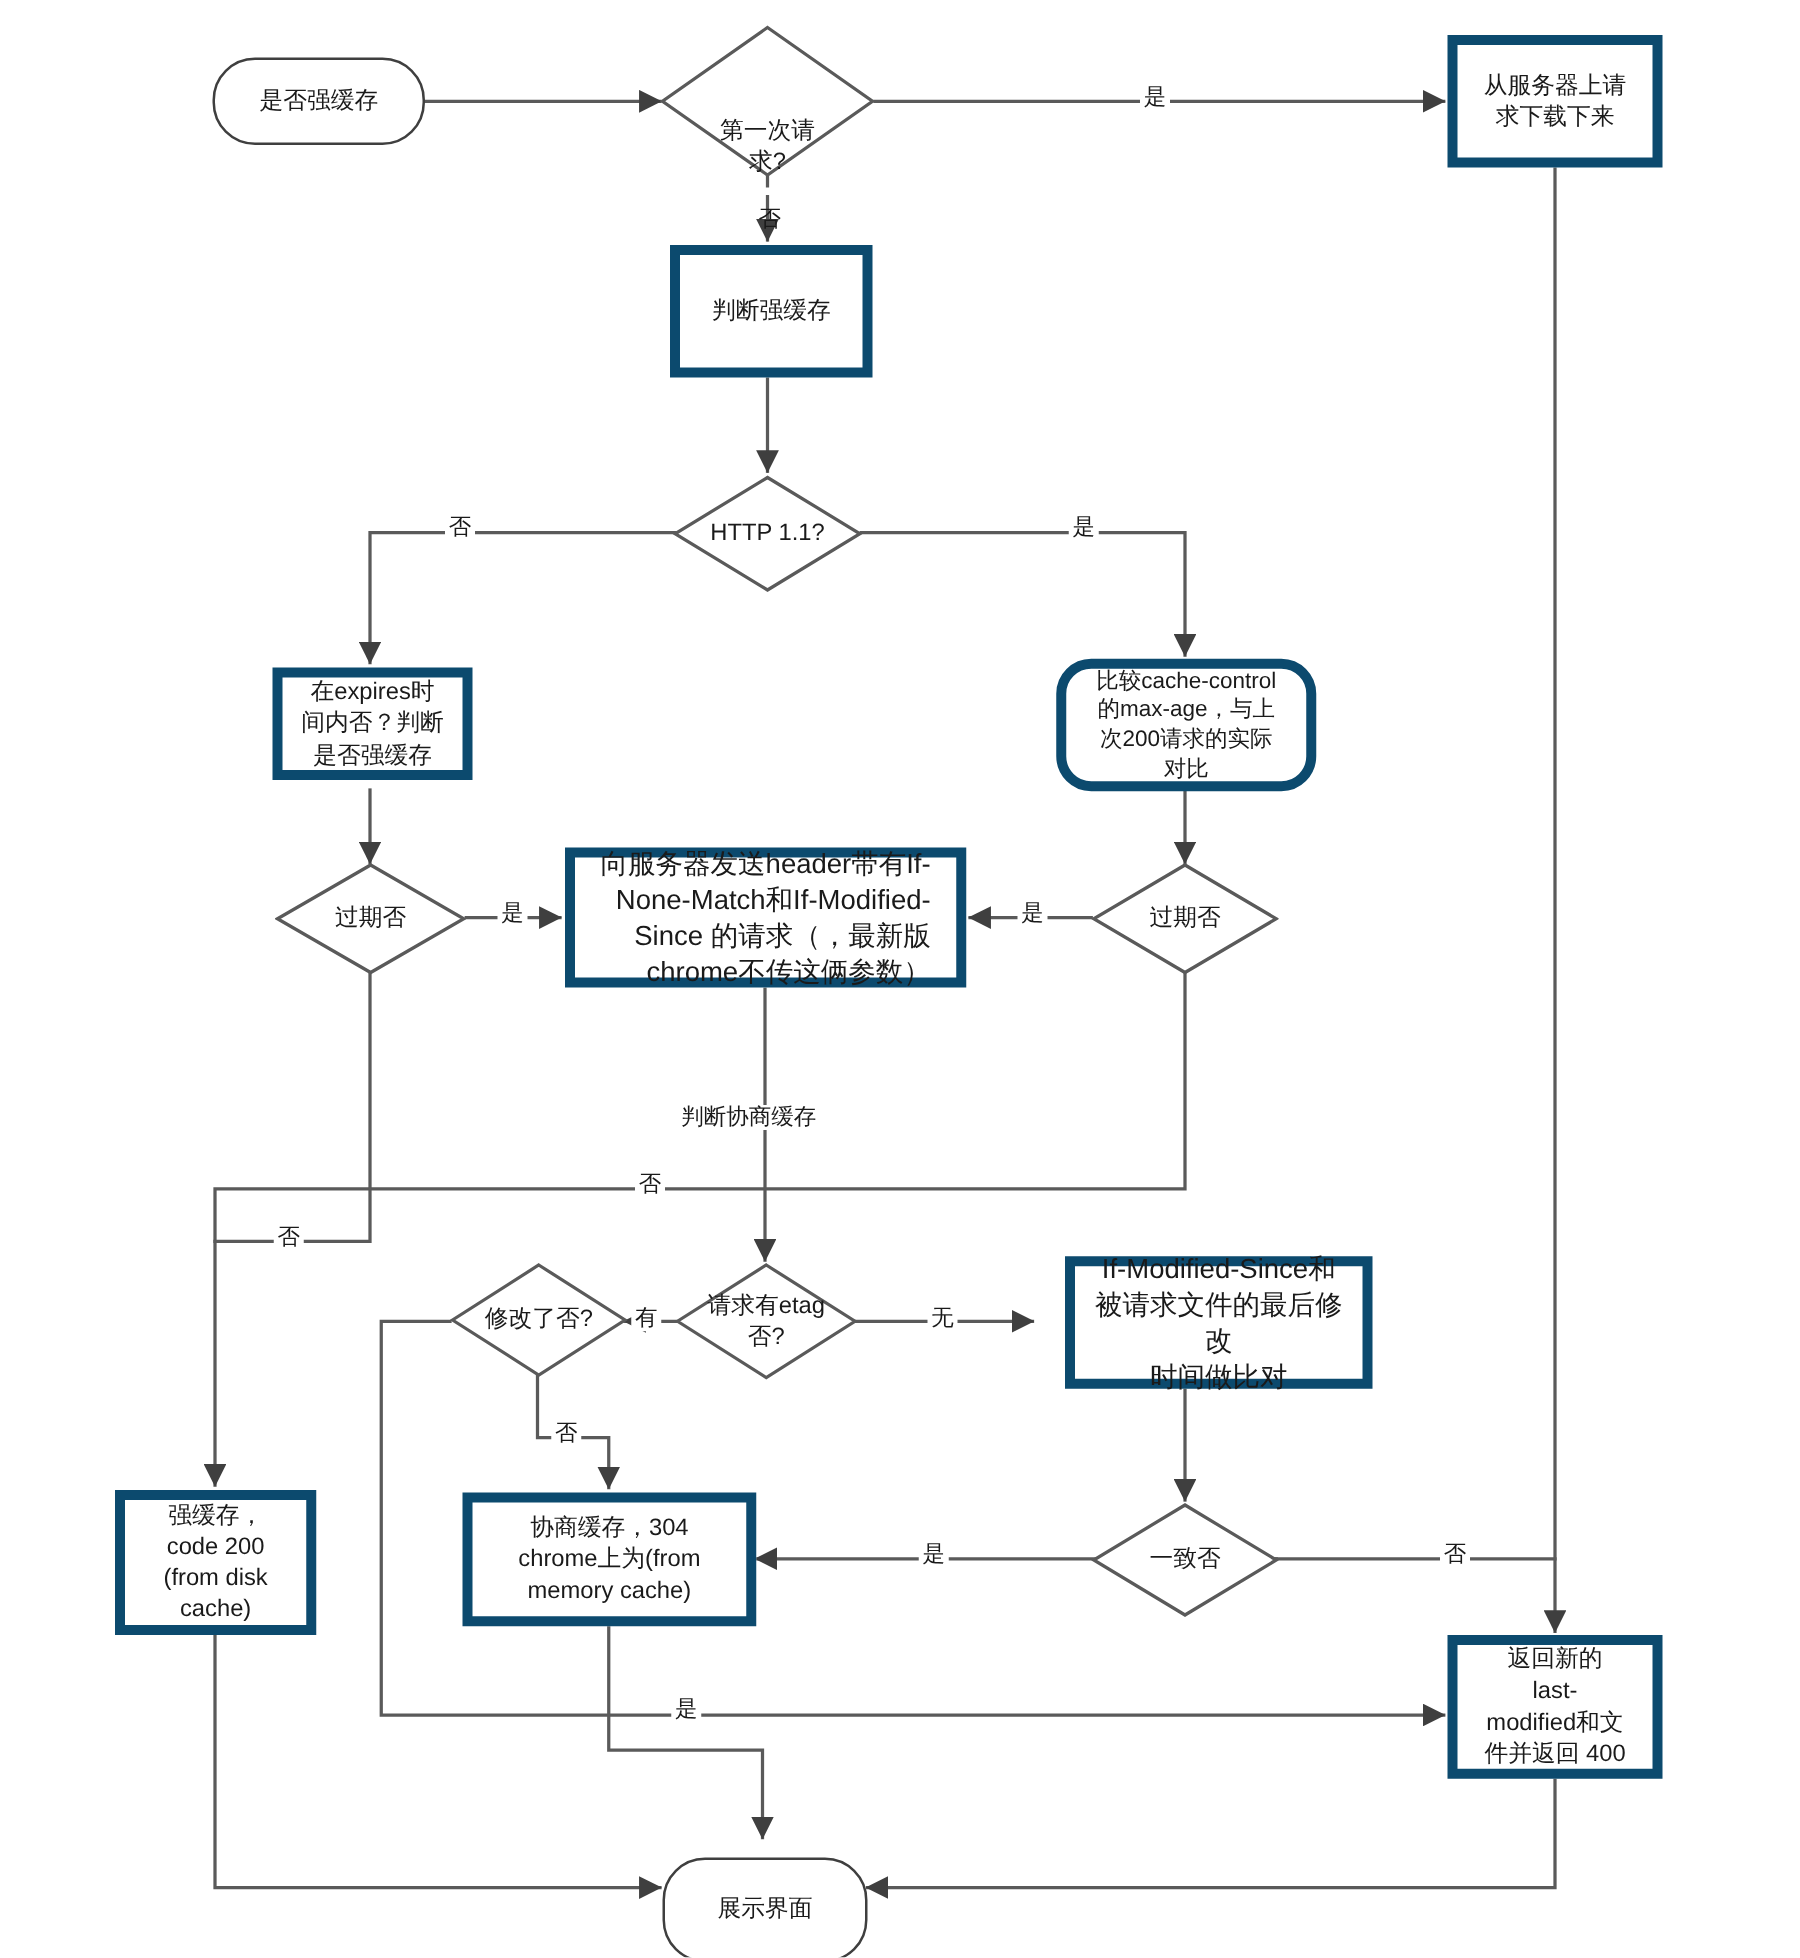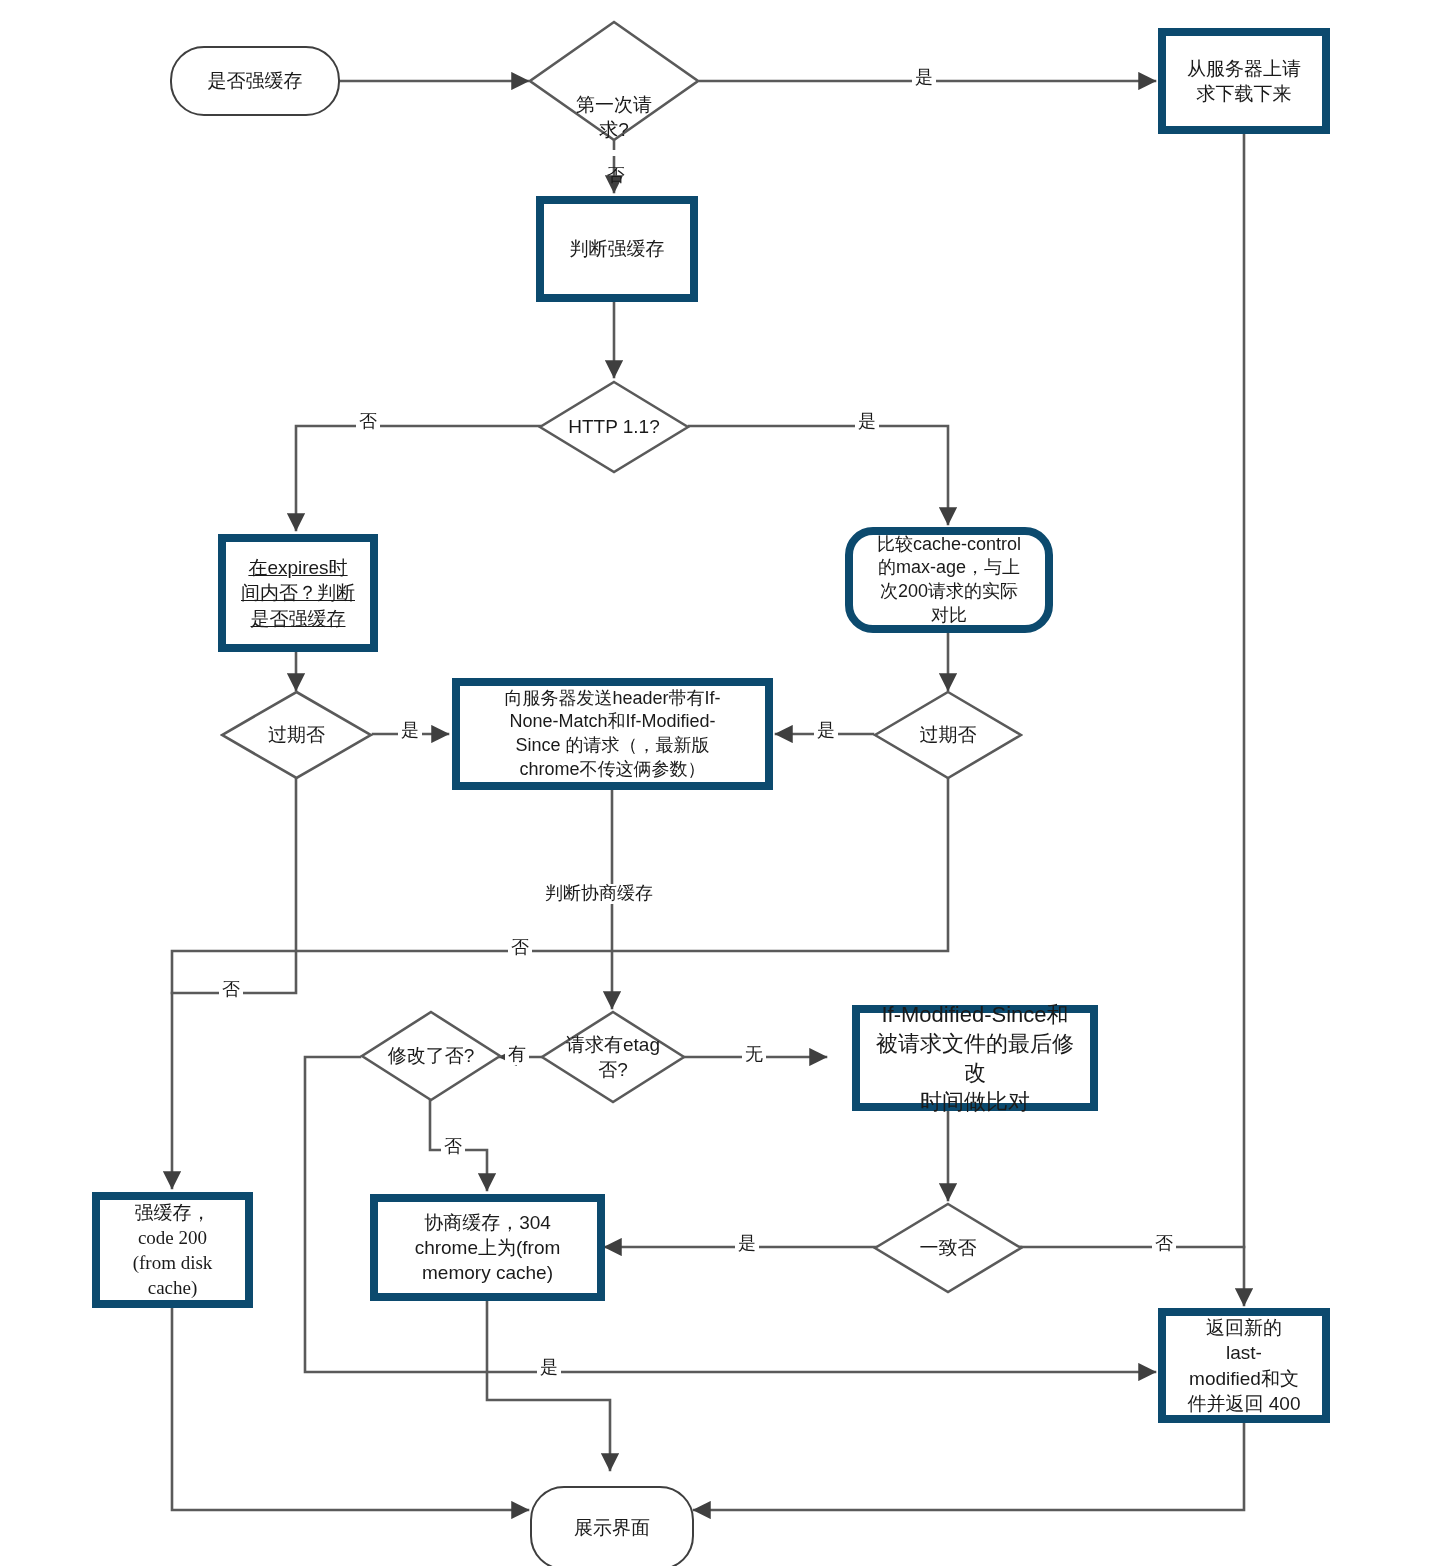--- a/index.html
+++ b/index.html
@@ -164,21 +164,21 @@
     <span class="label">判断强缓存</span>
   </div>
 
   <div class="node diamond" style="left:538px; top:380px; width:152px; height:94px;">
     <svg class="dshape" viewBox="0 0 152 94" preserveAspectRatio="none">
       <polygon points="76,2 150,47 76,92 2,47" fill="#fff" stroke="#5a5a5a" stroke-width="2.6"></polygon>
     </svg>
     <span class="label">HTTP 1.1?</span>
   </div>
 
-  <div class="node box" style="left:218px; top:534px; width:160px; height:118px;text-decoration:underline;">
+  <div class="node box" style="left:218px; top:534px; width:160px; height:90px;">
     <span class="label">在expires时
 间内否？判断
 是否强缓存</span>
   </div>
 
   <div class="node box" style="left:845px; top:527px; width:208px; height:106px; font-size:18px;border-radius:28px;">
     <span class="label">比较cache-control
 的max-age，与上
 次200请求的实际
 对比</span>
@@ -191,21 +191,21 @@
     <span class="label">过期否</span>
   </div>
 
   <div class="node diamond" style="left:873px; top:690px; width:150px; height:90px;">
     <svg class="dshape" viewBox="0 0 150 90" preserveAspectRatio="none">
       <polygon points="75,2 148,45 75,88 2,45" fill="#fff" stroke="#5a5a5a" stroke-width="2.6"></polygon>
     </svg>
     <span class="label">过期否</span>
   </div>
 
-  <div class="node box" style="left:452px; top:678px; width:321px; height:112px; font-size:18px;">
+  <div class="node box" style="left:452px; top:678px; width:321px; height:112px; font-size:22px;text-align:right;">
     <span class="label">向服务器发送header带有If-
 None-Match和If-Modified-
 Since 的请求（，最新版
 chrome不传这俩参数）</span>
   </div>
 
   <div class="node diamond" style="left:360px; top:1010px; width:142px; height:92px;">
     <svg class="dshape" viewBox="0 0 142 92" preserveAspectRatio="none">
       <polygon points="71,2 140,46 71,90 2,46" fill="#fff" stroke="#5a5a5a" stroke-width="2.6"></polygon>
     </svg>
@@ -219,21 +219,21 @@
     <span class="label">请求有etag
 否?</span>
   </div>
 
   <div class="node box" style="left:832px; top:1005px; width:246px; height:106px; font-size:22px;margin-left:20px;">
     <span class="label">If-Modified-Since和
 被请求文件的最后修改
 时间做比对</span>
   </div>
 
-  <div class="node box" style="left:92px; top:1192px; width:161px; height:116px;font-family:Liberation Serif, serif;">
+  <div class="node box" style="left:92px; top:1192px; width:161px; height:116px;">
     <span class="label">强缓存，
 code 200
 (from disk
 cache)</span>
   </div>
 
   <div class="node box" style="left:370px; top:1194px; width:235px; height:107px;">
     <span class="label">协商缓存，304
 chrome上为(from
 memory cache)</span>

